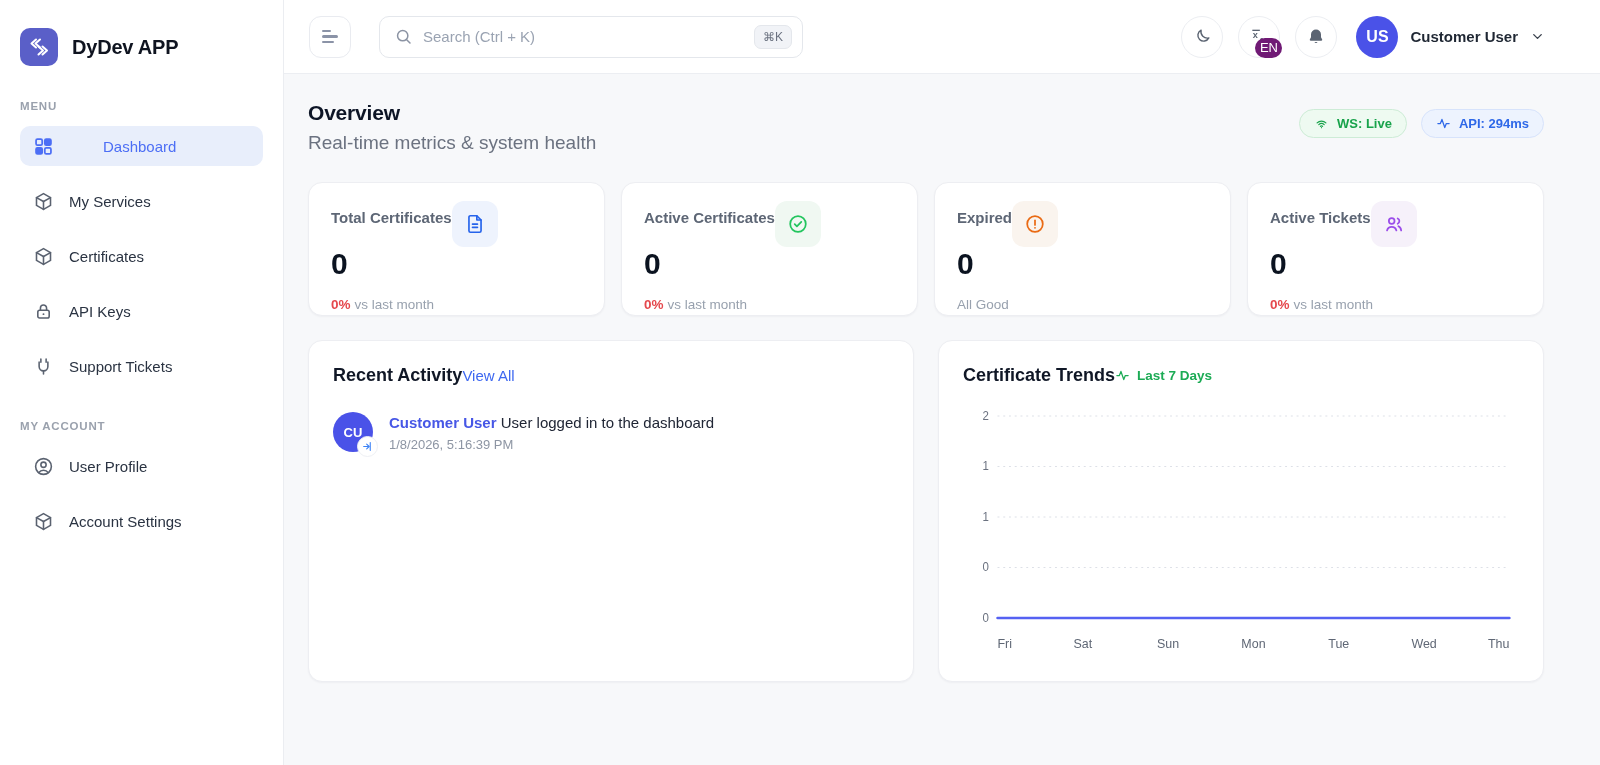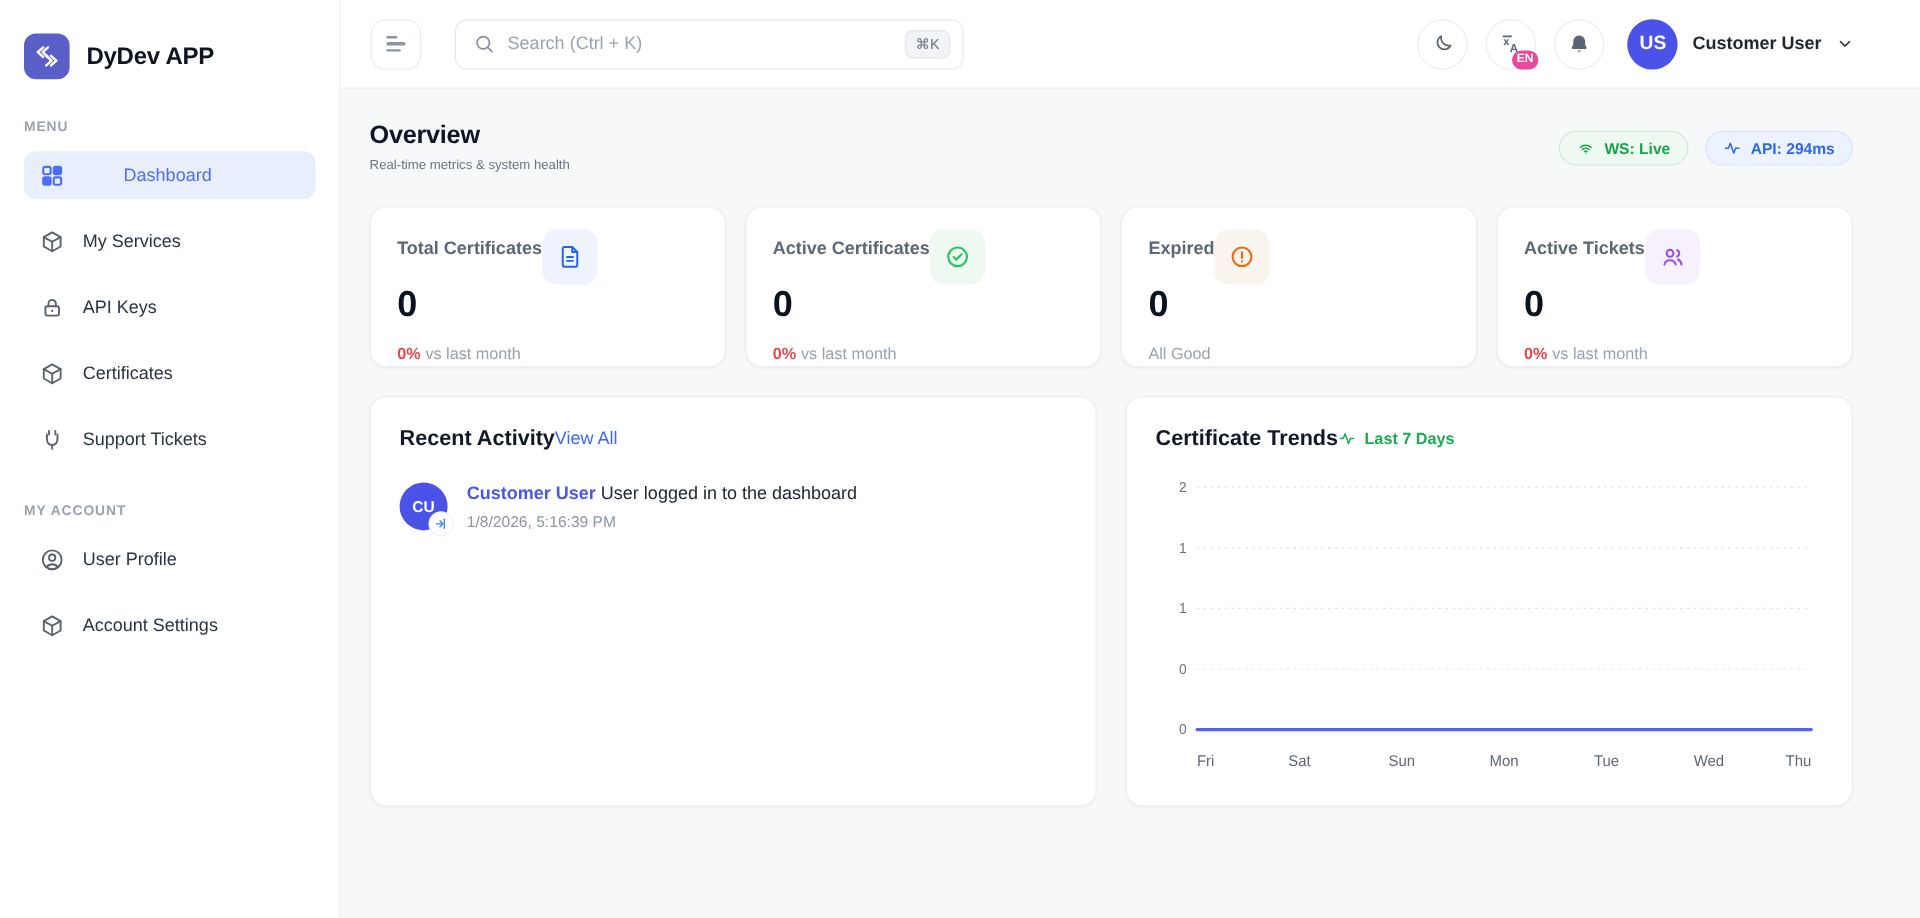--- a/index.html
+++ b/index.html
@@ -27,30 +27,30 @@
   .icon-btn.square { width:42px; height:42px; border-radius:12px; border:1px solid #e9ebf0; background:#fff; display:flex; align-items:center; justify-content:center; cursor:pointer; }
   .bars { display:flex; flex-direction:column; gap:3px; align-items:flex-start; }
   .bars i { display:block; height:2.5px; background:#8b93a7; border-radius:2px; }
   .bars i:nth-child(1){ width:9px; } .bars i:nth-child(2){ width:16px; } .bars i:nth-child(3){ width:12px; }
   .searchbox { width:424px; height:42px; border:1px solid #e4e7ec; border-radius:10px; background:#fff; display:flex; align-items:center; gap:10px; padding:0 10px 0 14px; }
   .searchbox input { flex:1; border:none; outline:none; font-size:15px; color:#3a4352; background:transparent; font-family:"Liberation Sans", sans-serif; }
   .searchbox input::placeholder { color:#9aa3b2; }
   .kbd { font-size:12px; color:#6b7280; background:#f1f3f7; border:1px solid #e4e7ec; border-radius:7px; padding:4px 8px; }
   .topbar-right { margin-left:auto; display:flex; align-items:center; gap:15px; }
   .icon-btn.circle { width:42px; height:42px; border-radius:50%; border:1px solid #eceef2; background:#fff; display:flex; align-items:center; justify-content:center; cursor:pointer; position:relative; }
-  .lang-badge { position:absolute; right:-3px; bottom:-1px; background:#ec4899; color:#fff; font-size:10px; font-weight:700; border-radius:999px; padding:2.5px 4.5px; }
+  .lang-badge { position:absolute; right:-3px; bottom:-1px; background:#701a75; color:#fff; font-size:13px; font-weight:400; border-radius:999px; padding:2.5px 4.5px; }
   .user-menu { display:flex; align-items:center; gap:12px; cursor:pointer; margin-left:4px; }
   .avatar { width:42px; height:42px; border-radius:50%; background:#4a52e8; color:#fff; font-size:16px; font-weight:700; display:flex; align-items:center; justify-content:center; }
   .user-name { font-size:15px; font-weight:600; color:#1f2733; }
 
   
   .content { flex:1; padding:27px 56px 12px 24px; overflow:hidden; }
   .page-head { display:flex; align-items:flex-start; justify-content:space-between; margin-bottom:28px; }
   .page-title { font-size:21px; font-weight:800; color:#0d1526; letter-spacing:-0.2px; }
-  .page-sub { font-size:11px; color:#6b7280; margin-top:7px; }
+  .page-sub { font-size:19px; color:#6b7280; margin-top:7px; }
   .head-badges { display:flex; gap:14px; margin-top:8px; }
   .pill { display:flex; align-items:center; gap:8px; height:29px; padding:0 14px; border-radius:999px; font-size:13px; font-weight:600; }
   .pill.ws { background:#eefaf1; border:1px solid #cdecd6; color:#18a34b; }
   .pill.api { background:#edf3fe; border:1px solid #d7e3fb; color:#2e68e8; }
 
   .card { background:#fff; border:1px solid #edeef2; border-radius:14px; box-shadow:0 1px 2px rgba(16,24,40,.04); }
 
   .stats-grid { display:grid; grid-template-columns:repeat(4,1fr); gap:16px; margin-bottom:24px; }
   .stat-card { padding:22px 22px 20px 22px; height:134px; }
   .stat-top { display:flex; justify-content:flex-start; align-items:flex-start; }
@@ -62,21 +62,21 @@
   .stat-delta { color:#e5484d; font-weight:700; margin-right:4px; }
   .stat-delta:empty { display:none; margin:0; }
 
   .bottom-grid { display:grid; grid-template-columns:1fr 1fr; gap:24px; }
   .panel { height:342px; padding:24px; }
   .panel-head { display:flex; align-items:center; justify-content:flex-start; }
   .panel-title { font-size:18px; font-weight:700; color:#101726; }
   .view-all { font-size:15px; font-weight:500; color:#3e68f0; cursor:pointer; text-decoration:none; }
   .range-label { display:flex; align-items:center; gap:7px; font-size:13.5px; font-weight:600; color:#1cab55; }
 
-  .activity-item { display:flex; gap:16px; margin-top:26px; align-items:center; }
+  .activity-item { display:flex; gap:16px; margin-top:26px; align-items:flex-end; }
   .act-avatar { position:relative; width:40px; height:40px; flex-shrink:0; }
   .act-avatar .circle { width:40px; height:40px; border-radius:50%; background:#4a52e8; color:#fff; font-size:13px; font-weight:700; display:flex; align-items:center; justify-content:center; }
   .act-badge { position:absolute; right:-5px; bottom:-5px; width:21px; height:21px; border-radius:50%; background:#fff; border:1.5px solid #eef0f4; display:flex; align-items:center; justify-content:center; }
   .act-line1 { font-size:15px; color:#202635; line-height:1.35; }
   .act-user { color:#4757e6; font-weight:700; }
   .act-time { font-size:13px; color:#8d95a3; margin-top:4px; }
 
   .trend-chart { margin-top:14px; }
   .trend-svg { width:100%; height:258px; display:block; }
   .trend-svg text { font-family:"Liberation Sans", sans-serif; }
@@ -124,37 +124,37 @@
             <path d="M4 7.5l8 4.5 8-4.5"></path>
             <path d="M12 12v9"></path>
         </svg>
       </span>
       <span class="nav-label">My Services</span>
     </a>
 
     <a class="nav-item">
       <span class="nav-icon">
         <svg width="21" height="21" viewBox="0 0 24 24" fill="none" stroke-width="1.8" stroke-linecap="round" stroke-linejoin="round">
+          <path d="M12 3l8 4.5v9L12 21l-8-4.5v-9L12 3z"></path>
+            <path d="M4 7.5l8 4.5 8-4.5"></path>
+            <path d="M12 12v9"></path>
+        </svg>
+      </span>
+      <span class="nav-label">Certificates</span>
+    </a>
+
+    <a class="nav-item">
+      <span class="nav-icon">
+        <svg width="21" height="21" viewBox="0 0 24 24" fill="none" stroke-width="1.8" stroke-linecap="round" stroke-linejoin="round">
           <rect x="5.5" y="10.5" width="13" height="9" rx="2"></rect>
             <path d="M8.5 10.5V8a3.5 3.5 0 0 1 7 0v2.5"></path>
             <circle cx="12" cy="15" r="1.1" fill="#5a6270" stroke="none"></circle>
         </svg>
       </span>
       <span class="nav-label">API Keys</span>
-    </a>
-
-    <a class="nav-item">
-      <span class="nav-icon">
-        <svg width="21" height="21" viewBox="0 0 24 24" fill="none" stroke-width="1.8" stroke-linecap="round" stroke-linejoin="round">
-          <path d="M12 3l8 4.5v9L12 21l-8-4.5v-9L12 3z"></path>
-            <path d="M4 7.5l8 4.5 8-4.5"></path>
-            <path d="M12 12v9"></path>
-        </svg>
-      </span>
-      <span class="nav-label">Certificates</span>
     </a>
 
     <a class="nav-item">
       <span class="nav-icon">
         <svg width="21" height="21" viewBox="0 0 24 24" fill="none" stroke-width="1.8" stroke-linecap="round" stroke-linejoin="round">
           <path d="M9 3.5v3.5"></path>
             <path d="M15 3.5v3.5"></path>
             <path d="M7 7v5a5 5 0 0 0 10 0V7"></path>
             <path d="M12 17v3.5"></path>
         </svg>

